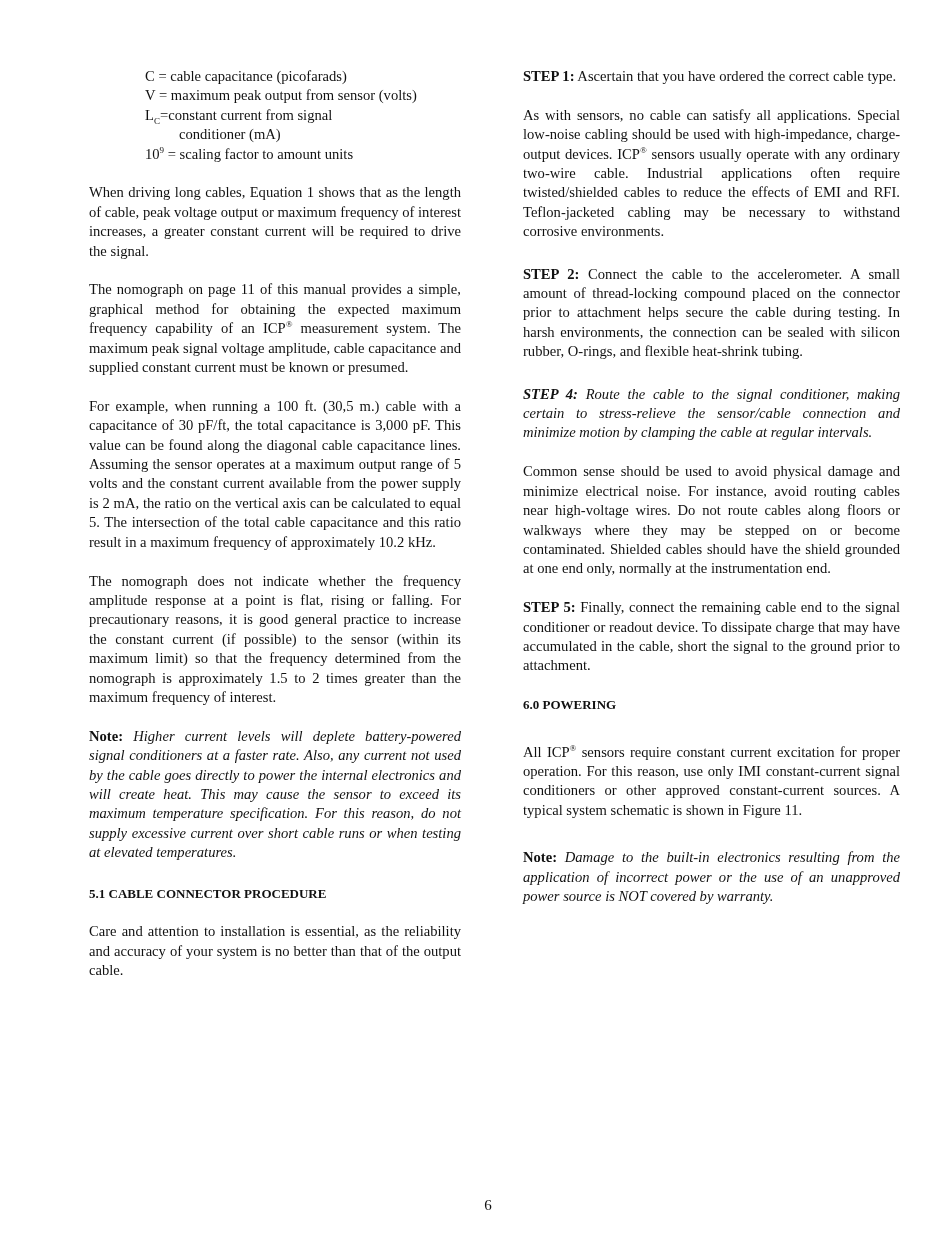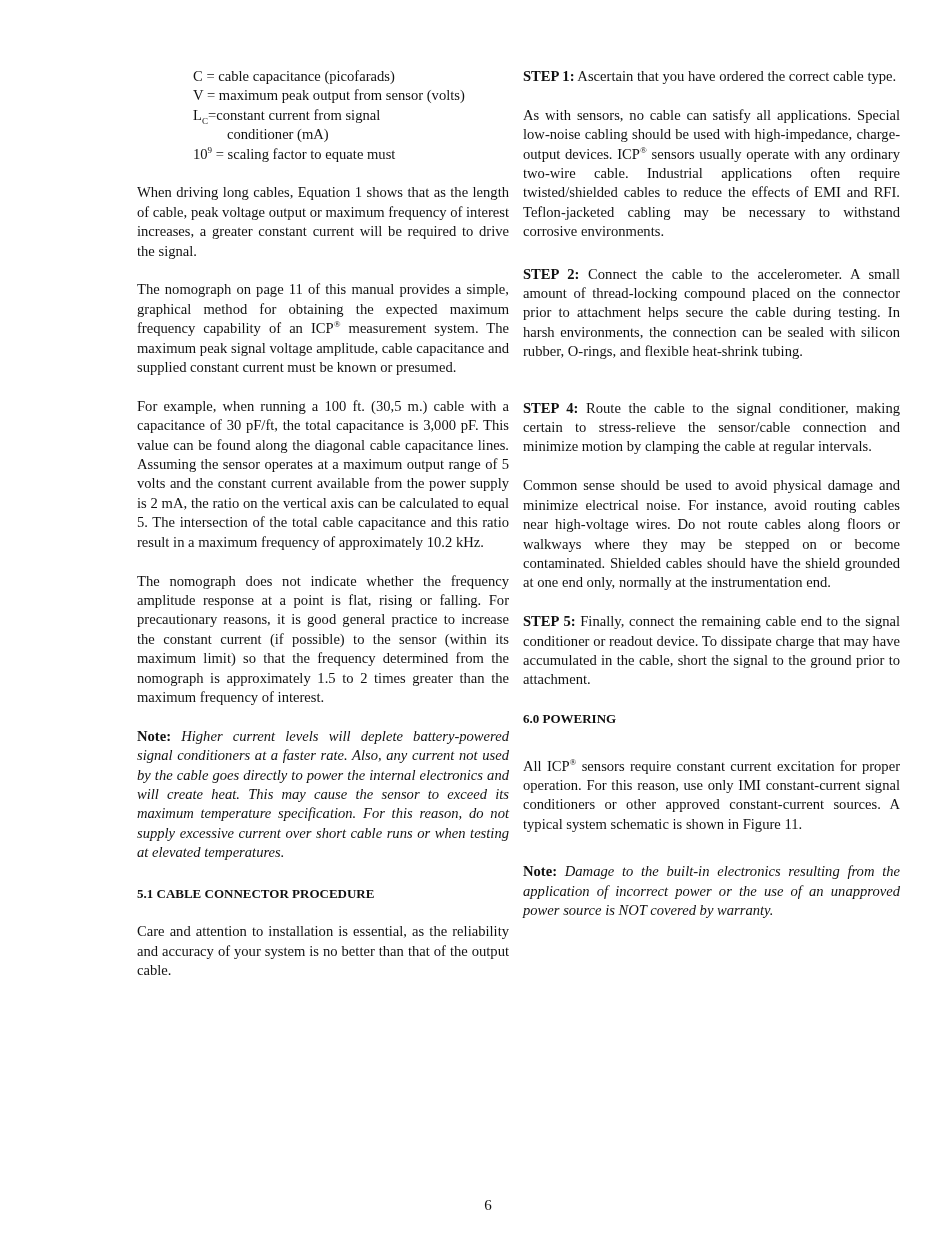--- a/index.html
+++ b/index.html
@@ -4,21 +4,21 @@
 <style>
   html, body { margin: 0; padding: 0; background: #ffffff; }
   body {
     width: 950px; height: 1243px; position: relative; overflow: hidden;
     font-family: "Liberation Serif", "DejaVu Serif", serif;
     color: #111111;
     font-size: 14.6px;
     line-height: 19.4px;
   }
   .col { position: absolute; top: 67px; }
-  .col-left { left: 89px; width: 372px; margin-left: 48px; }
+  .col-left { left: 89px; width: 372px; }
   .col-right { left: 523px; width: 377px; }
   p { margin: 0; text-align: justify; }
   .gap { margin-top: 19.4px; }
   .defs { margin-left: 56px; }
   .defs div { text-align: left; }
   .defs .indent { padding-left: 34px; }
   .bold { font-weight: bold; }
   .ital { font-style: italic; }
   h2 {
     margin: 0; font-size: 13px; font-weight: bold; line-height: 19.4px;
@@ -32,21 +32,21 @@
 </style>
 </head>
 <body>
 
 <div class="col col-left">
   <div class="defs">
     <div><span>C</span><span> = cable capacitance (picofarads)</span></div>
     <div><span>V</span><span> = maximum peak output from sensor (volts)</span></div>
     <div><span>L</span><sub>C</sub><span>=constant current from signal</span></div>
     <div class="indent"><span>conditioner (mA)</span></div>
-    <div><span>10</span><sup>9</sup><span> = scaling factor to equate must</span></div>
+    <div><span>10</span><sup>9</sup><span> = scaling factor to amount units</span></div>
   </div>
 
 
   <p class="gap">When driving long cables, Equation 1 shows that as the length of cable, peak voltage output or maximum frequency of interest increases, a greater constant current will be required to drive the signal.</p>
 
   <p class="gap"><span>The nomograph on page 11 of this manual provides a simple, graphical method for obtaining the expected maximum frequency capability of an ICP</span><sup>®</sup><span> measurement system. The maximum peak signal voltage amplitude, cable capacitance and supplied constant current must be known or presumed.</span></p>
 
   <p class="gap">For example, when running a 100 ft. (30,5 m.) cable with a capacitance of 30 pF/ft, the total capacitance is 3,000 pF.  This value can be found along the diagonal cable capacitance lines.  Assuming the sensor operates at a maximum output range of 5 volts and the constant current available from the power supply is 2 mA, the ratio on the vertical axis can be calculated to equal 5. The intersection of the  total cable capacitance and this ratio result in a maximum frequency of approximately 10.2 kHz.</p>
 
   <p class="gap">The nomograph does not indicate whether the frequency amplitude response at a point is flat, rising or falling. For  precautionary reasons, it is good general practice to increase the constant current (if possible) to the sensor (within its maximum limit) so that the frequency determined from the nomograph is approximately 1.5 to 2  times greater than the maximum frequency of interest.</p>
@@ -59,21 +59,21 @@
 </div>
 
 <div class="col col-right">
   <p><span class="bold">STEP 1:</span><span>  Ascertain that you have ordered the correct cable type.</span></p>
 
   <p class="gap"><span>As with sensors, no cable can satisfy all applications. Special low-noise cabling should be used with high-impedance, charge-output devices. ICP</span><sup>®</sup><span> sensors usually operate with any ordinary two-wire cable.  Industrial applications often require twisted/shielded cables to reduce the effects of EMI and RFI.  Teflon-jacketed cabling may be necessary to withstand corrosive environments.</span></p>
 
   <p class="gap" style="margin-top:23px;"><span class="bold">STEP 2:</span><span>  Connect the cable to the accelerometer.  A small amount of thread-locking compound placed on the connector prior to attachment helps secure the cable during testing.  In harsh environments, the connection can be sealed with silicon rubber, O-rings, and flexible heat-shrink tubing.</span></p>
 
 
-  <p class="gap" style="margin-top:37px;"><span class="bold">STEP 4:</span><span>  Route the cable to the signal conditioner, making certain to stress-relieve the sensor/cable connection and minimize motion by clamping the cable at regular intervals.</span></p>
+  <p class="gap" style="margin-top:23px;font-style:italic;"><span class="bold">STEP 4:</span><span>  Route the cable to the signal conditioner, making certain to stress-relieve the sensor/cable connection and minimize motion by clamping the cable at regular intervals.</span></p>
 
   <p class="gap">Common sense should be used to avoid physical damage and minimize electrical noise.   For instance, avoid routing cables near high-voltage wires.  Do not route cables along floors or walkways where they may be stepped on or become contaminated.  Shielded cables should have the shield grounded at one end only, normally at the instrumentation end.</p>
 
   <p class="gap"><span class="bold">STEP 5:</span><span>  Finally, connect the remaining cable end to the signal conditioner or readout device.  To dissipate charge that may have accumulated in the cable, short the signal to the ground prior to attachment.</span></p>
 
   <h2 class="gap">6.0  POWERING</h2>
 
   <p class="gap" style="margin-top:28px;"><span>All ICP</span><sup>®</sup><span> sensors require constant current excitation for proper operation.   For this reason, use only IMI constant-current signal conditioners or other approved constant-current sources.  A typical system schematic is shown in Figure 11.</span></p>
 
   <p class="gap" style="margin-top:28px;"><span class="bold">Note:</span><span class="ital">  Damage to the built-in electronics resulting from the application of incorrect power or the use of an unapproved power source is NOT covered by warranty.</span></p>

